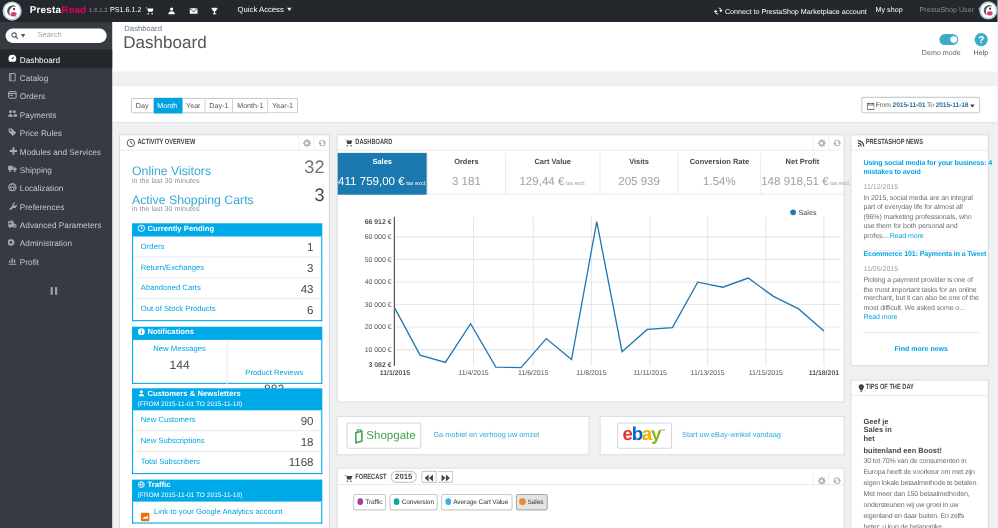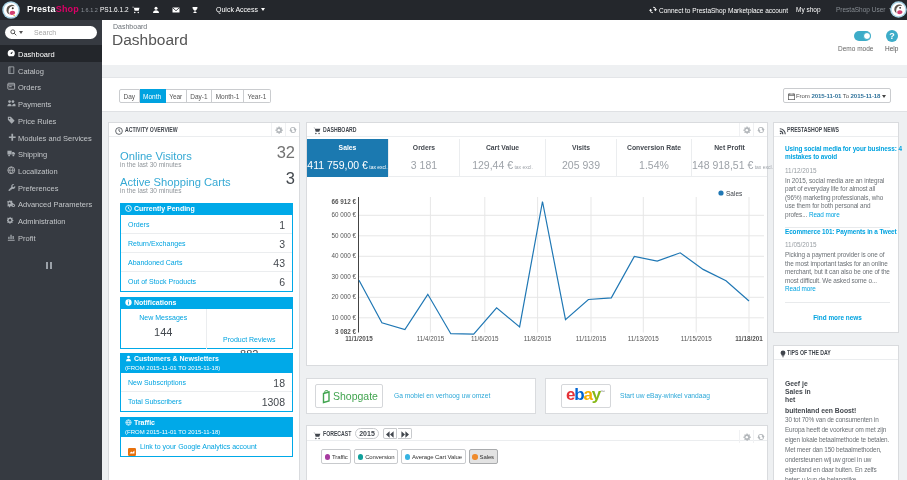--- a/index.html
+++ b/index.html
@@ -103,21 +103,21 @@
 
 <div id="topbar">
   <svg class="logo" viewBox="0 0 36 36">
       <circle cx="18" cy="18" r="17.5" fill="#a8d2e4"></circle>
       <circle cx="18" cy="18" r="14.5" fill="#fff"></circle>
       <path d="M9 19 Q9 9 19 7.5 Q24 7 25.5 10.5 Q20 9 16.5 12 Q12.5 15.5 13 21 Q13 25 16 27 Q10 25.5 9 19Z" fill="#5d564e"></path>
       <circle cx="21.5" cy="14.5" r="2" fill="#332e29"></circle>
       <path d="M17 20.5 Q22 18.5 26 21.5 Q27.5 25 24 27 Q18.5 29 15.5 26 Q14.5 22.5 17 20.5Z" fill="#d33f71"></path>
       <path d="M24 27 Q26 28 26.5 29.5 L22 29.8Z" fill="#e8b439"></path>
     </svg>
-  <div id="brand">Presta<span class="pink">Shop</span><span class="ver">1.6.1.2</span></div>
+  <div id="brand">Presta<span class="pink">Read</span><span class="ver">1.6.1.2</span></div>
   <div id="ps-ver">PS1.6.1.2</div>
   <div class="tbico" style="left:132px;">
       <svg viewBox="0 0 16 16">
         <path d="M1 1.5h2.2l.5 2h11.3l-1.7 6H5.2L3.6 3 1 2.8zM5.5 11.5a1.5 1.5 0 1 1 0 3 1.5 1.5 0 0 1 0-3zm7 0a1.5 1.5 0 1 1 0 3 1.5 1.5 0 0 1 0-3z"></path>
       </svg>
     </div>
   <div class="tbico" style="left:152px;">
       <svg viewBox="0 0 16 16">
         <circle cx="8" cy="4.5" r="3"></circle>
         <path d="M2 14c0-3.5 2.6-5.5 6-5.5s6 2 6 5.5z"></path>
@@ -348,26 +348,30 @@
     </div>
   </div>
 
   <div style="margin-top:4px;"></div>
   <div class="bluebar"><span class="t1"><svg viewBox="0 0 10 10">
           <circle cx="5" cy="3" r="2"></circle>
           <path d="M1.5 9c0-2.3 1.6-3.5 3.5-3.5S8.5 6.7 8.5 9z"></path>
         </svg>Customers &amp; Newsletters</span><div class="t2">(FROM 2015-11-01 TO 2015-11-18)</div></div>
   <div class="btable">
     <div class="brow">
+        <span class="lbl">New Customers</span>
+        <span class="val">90</span>
+      </div>
+    <div class="brow">
         <span class="lbl">New Subscriptions</span>
         <span class="val">18</span>
       </div>
     <div class="brow">
         <span class="lbl">Total Subscribers</span>
-        <span class="val">1308</span>
+        <span class="val">1168</span>
       </div>
   </div>
 
   <div style="margin-top:5px;"></div>
   <div class="bluebar"><span class="t1"><svg viewBox="0 0 10 10">
           <circle cx="5" cy="5" r="3.8" fill="none" stroke="#fff" stroke-width="1"></circle>
           <path d="M1.2 5h7.6M5 1.2a5.3 5.3 0 0 1 0 7.6M5 1.2a5.3 5.3 0 0 0 0 7.6" fill="none" stroke="#fff" stroke-width="0.8"></path>
         </svg>Traffic</span><div class="t2">(FROM 2015-11-01 TO 2015-11-18)</div></div>
   <div class="btable">
     <div class="brow" style="height:19px;">

